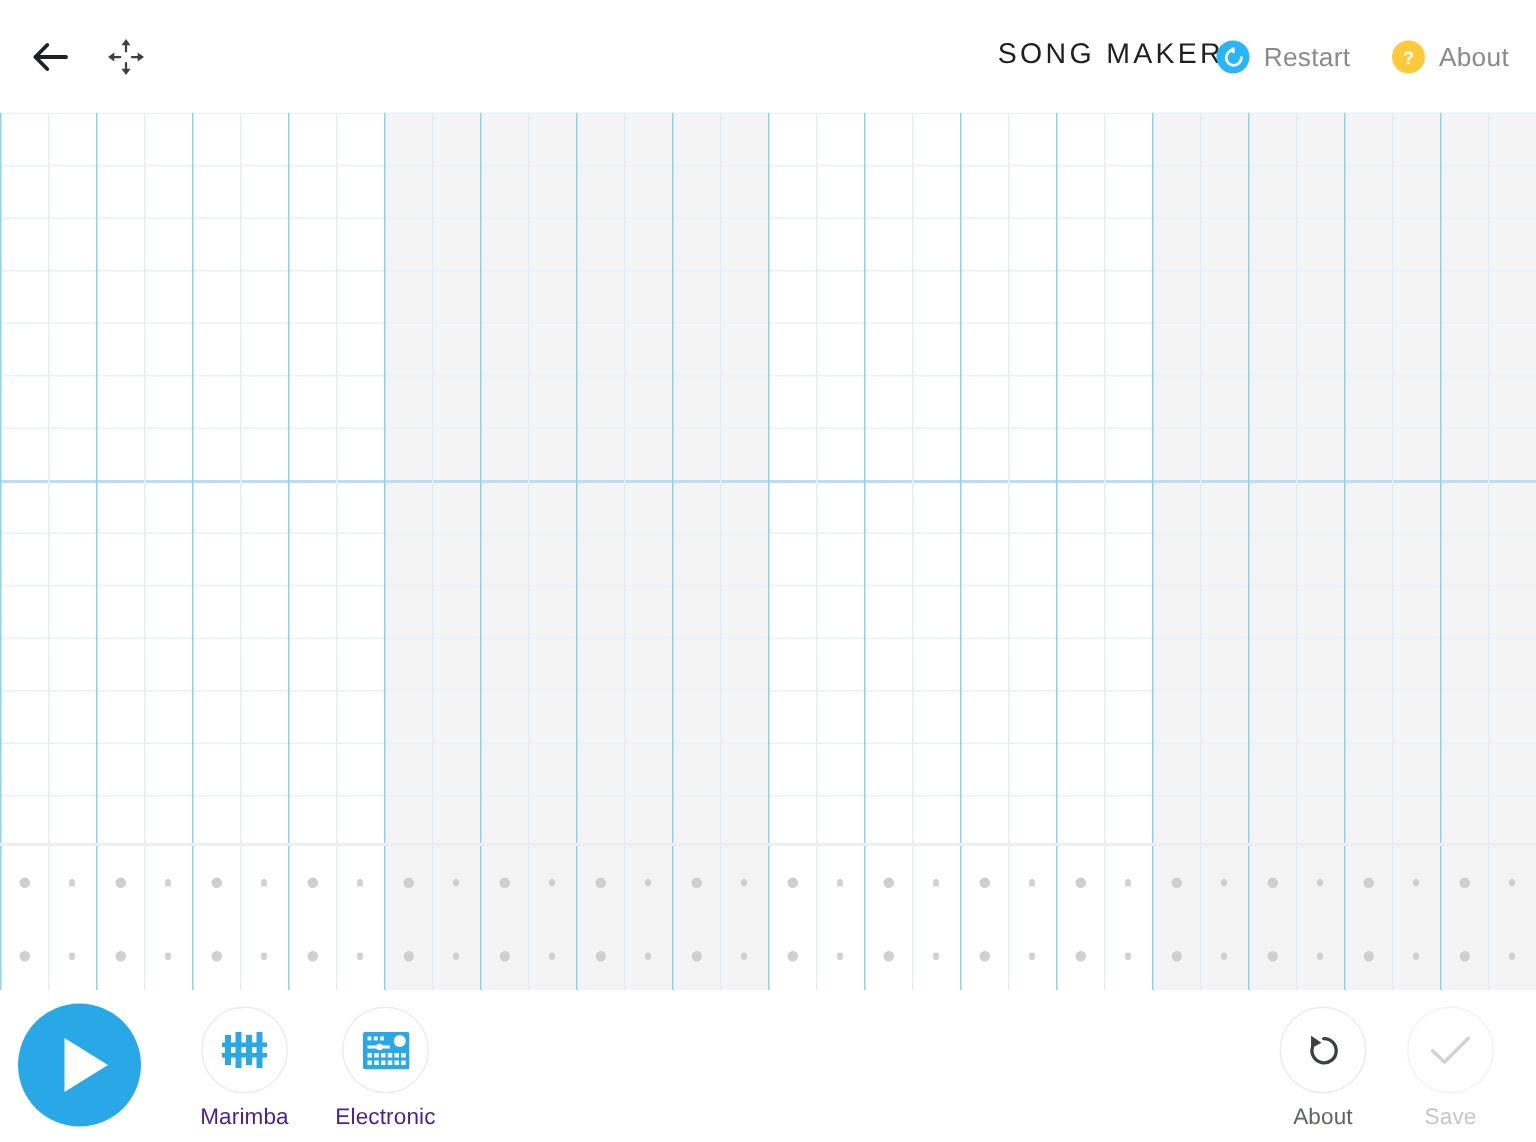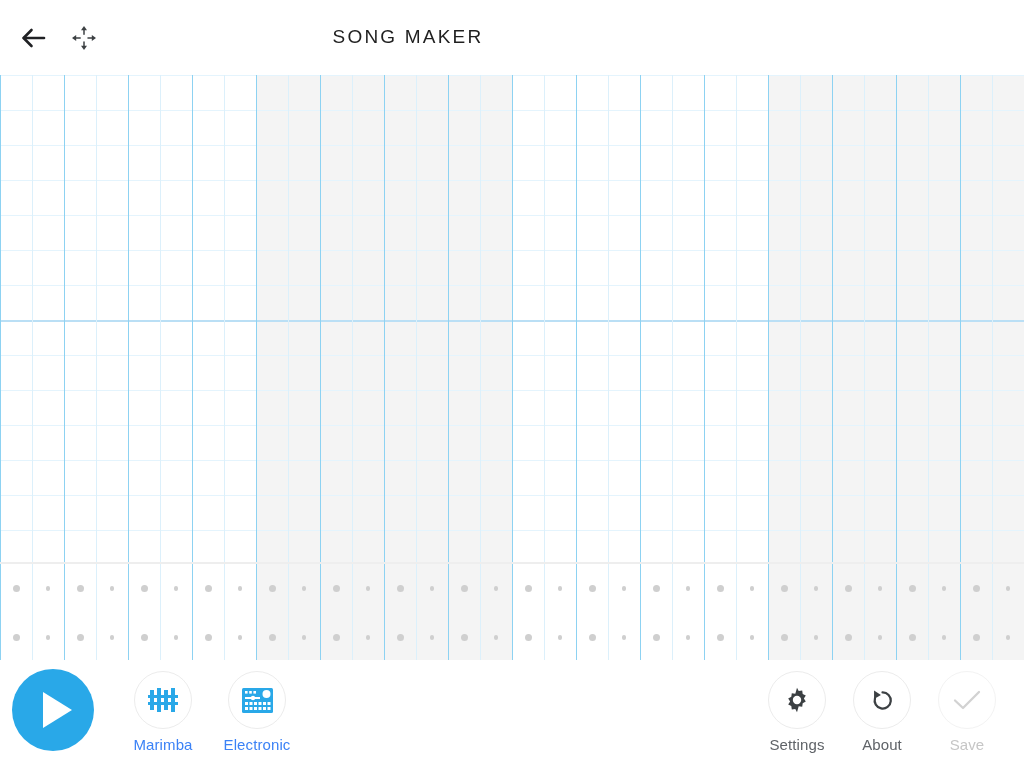--- a/index.html
+++ b/index.html
@@ -42,21 +42,21 @@
     left: 68px; top: 22px;
     width: 32px; height: 32px;
     display: flex; align-items: center; justify-content: center;
     cursor: pointer;
   }
 
   .hdr-title {
     position: absolute;
     left: 0; top: 26px;
     width: 816px;
-    text-align: center;
+    text-align: right;
     font-size: 19px;
     letter-spacing: 2.2px;
     font-weight: 500;
     color: #1f1f1f;
     font-family: "Liberation Sans", sans-serif;
   }
 
   .hdr-right {
     position: absolute;
     right: 18px; top: 20px;
@@ -198,21 +198,21 @@
     width: 58px; height: 58px;
     border-radius: 50%;
     border: 1.5px solid #ececec;
     background: #ffffff;
     display: flex; align-items: center; justify-content: center;
     box-sizing: border-box;
   }
   .instr .cap {
     margin-top: 7px;
     font-size: 15px;
-    color: #3b82f6;
+    color: #4c1d95;
     white-space: nowrap;
     letter-spacing: .1px;
   }
 
   .tool {
     position: absolute;
     top: 11px;
     width: 86px;
     display: flex;
     flex-direction: column;
@@ -263,20 +263,42 @@
           <line x1="13" y1="5" x2="13" y2="9.2"></line>
           <line x1="13" y1="17" x2="13" y2="21"></line>
           <line x1="5" y1="13" x2="9.2" y2="13"></line>
           <line x1="17" y1="13" x2="21" y2="13"></line>
         </g>
       </svg>
     </div>
 
     <div class="hdr-title">SONG MAKER</div>
 
+    <div class="hdr-right">
+
+      <div class="hdr-action">
+        <span class="badge badge-restart">
+          <svg width="15" height="15" viewBox="0 0 16 16">
+            <path d="M8 2.6 A5.4 5.4 0 1 0 13.4 8" stroke="#ffffff" stroke-width="2" fill="none" stroke-linecap="round"></path>
+            <path d="M8.4 0.2 L8.4 5.2 L4.4 2.7 Z" fill="#ffffff"></path>
+          </svg>
+        </span>
+        <span class="lbl">Restart</span>
+      </div>
+
+      <div class="hdr-action">
+        <span class="badge badge-about">
+          <svg width="16" height="16" viewBox="0 0 16 16">
+            <text x="8" y="12.4" text-anchor="middle" font-family="'Liberation Sans', sans-serif" font-size="12" font-weight="bold" fill="#ffffff">?</text>
+          </svg>
+        </span>
+        <span class="lbl">About</span>
+      </div>
+
+    </div>
   </div>
 
   <div class="grid-wrap">
     <div class="melody" id="melody-area">
         <div class="shade" style="left: 256px; width: 256px;"></div>
         <div class="shade" style="left: 768px; width: 256px;"></div>
         <div class="hline" style="top: 0px;"></div>
         <div class="hline" style="top: 35px;"></div>
         <div class="hline" style="top: 70px;"></div>
         <div class="hline" style="top: 105px;"></div>
@@ -982,29 +1004,20 @@
             <rect x="16.5" y="19" width="3" height="3"></rect>
             <rect x="21" y="19" width="3" height="3"></rect>
             <rect x="25.5" y="19" width="3" height="3"></rect>
           </g>
         </svg>
       </span>
       <span class="cap">Electronic</span>
     </div>
 
 
-    <div class="tool" style="left:754px">
-      <span class="circle">
-        <svg width="26" height="26" viewBox="0 0 26 26">
-          <path fill="#3c4043" d="M13 0.8l1.7 3.1 3.5-.5.5 3.5 3.1 1.7-1.9 3 1.9 3-3.1 1.7-.5 3.5-3.5-.5L13 25.2l-1.7-3.1-3.5.5-.5-3.5-3.1-1.7 1.9-3-1.9-3 3.1-1.7.5-3.5 3.5.5z"></path>
-          <circle cx="13" cy="13" r="4.2" fill="#ffffff"></circle>
-        </svg>
-      </span>
-      <span class="cap">Settings</span>
-    </div>
 
     <div class="tool" style="left:839px">
       <span class="circle">
         <svg width="25" height="25" viewBox="0 0 26 26">
           <path d="M13 4.6 A8.4 8.4 0 1 1 5.2 10.5" stroke="#3c4043" stroke-width="2.3" fill="none" stroke-linecap="round"></path>
           <path d="M4.2 2.6 L4.2 11.4 L11.4 7.4 Z" fill="#3c4043"></path>
         </svg>
       </span>
       <span class="cap">About</span>
     </div>

